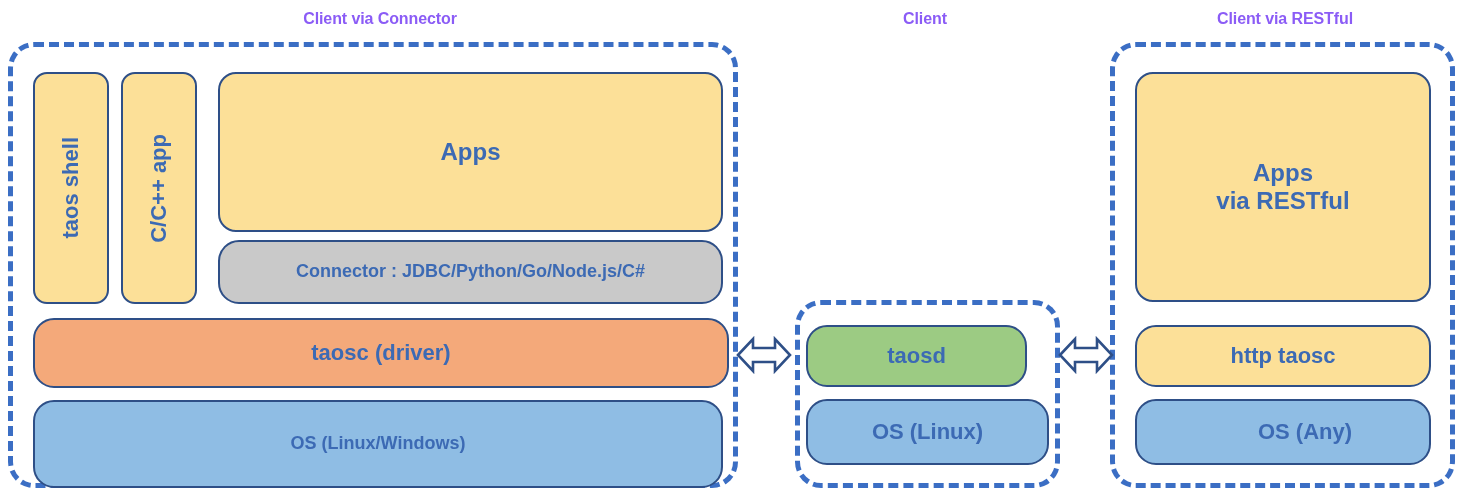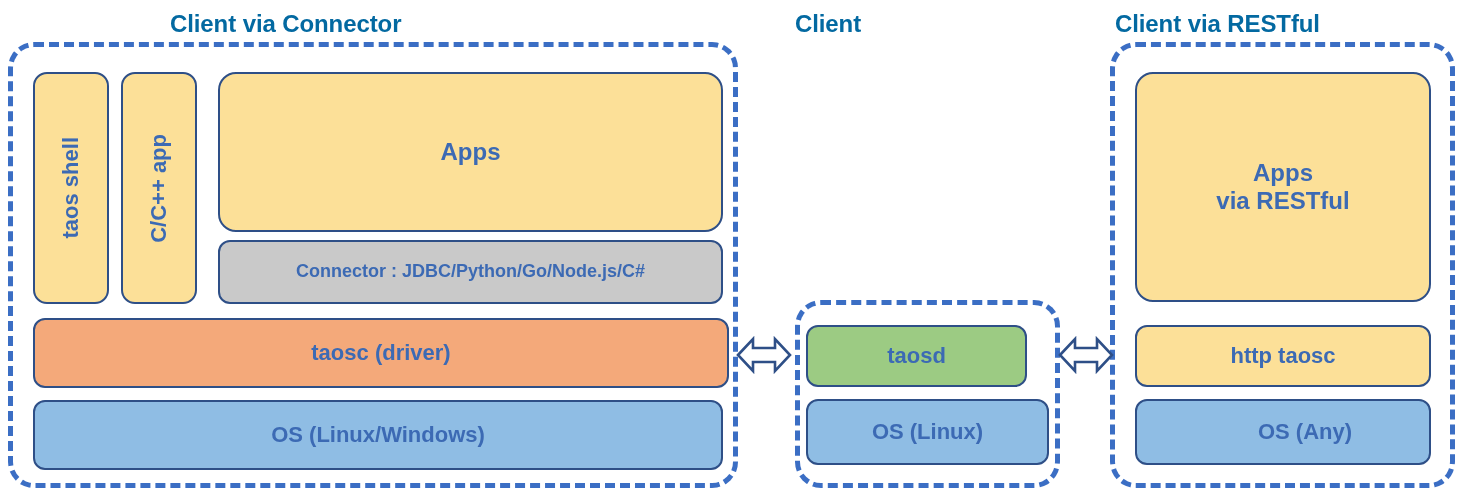--- a/index.html
+++ b/index.html
@@ -11,24 +11,24 @@
     width: 1467px;
     height: 498px;
     position: relative;
     font-family: "Liberation Sans", sans-serif;
     overflow: hidden;
   }
 
   
   .panel-title {
     position: absolute;
-    font-size: 24px;
+    font-size: 16px;
     font-weight: bold;
-    color: #0369a1;
-    text-align: left;
+    color: #8b5cf6;
+    text-align: center;
     white-space: nowrap;
     letter-spacing: -0.1px;
   }
   #title-connector { left: 170px; top: 10px; width: 420px; }
   #title-server    { left: 795px; top: 10px; width: 260px; }
   #title-restful   { left: 1115px; top: 10px; width: 340px; }
 
   
   .dashed-group {
     position: absolute;
@@ -39,21 +39,21 @@
   }
   #group-connector { left: 8px;    top: 42px;  width: 730px; height: 446px; }
   #group-server    { left: 795px;  top: 300px; width: 265px; height: 188px; }
   #group-restful   { left: 1110px; top: 42px;  width: 345px; height: 446px; }
 
   
   .node {
     position: absolute;
     box-sizing: border-box;
     border: 2px solid #2e4f87;
-    border-radius: 12px;
+    border-radius: 21px;
     color: #3c6ab4;
     font-weight: bold;
     display: flex;
     align-items: center;
     justify-content: center;
     text-align: center;
     line-height: 1.18;
     white-space: pre-line;
   }
   .fill-yellow { background: #fce098; }
@@ -66,21 +66,21 @@
     writing-mode: vertical-rl;
     transform: rotate(180deg);
   }
 
   
   #node-taos-shell  { left: 33px;  top: 72px;  width: 76px;  height: 232px; font-size: 22px; border-radius: 14px; }
   #node-cpp-app     { left: 121px; top: 72px;  width: 76px;  height: 232px; font-size: 22px; border-radius: 14px; }
   #node-apps        { left: 218px; top: 72px;  width: 505px; height: 160px; font-size: 24px; border-radius: 18px; }
   #node-connector   { left: 218px; top: 240px; width: 505px; height: 64px;  font-size: 18px; }
   #node-taosc       { left: 33px;  top: 318px; width: 696px; height: 70px;  font-size: 22px; }
-  #node-os-linwin   { left: 33px;  top: 400px; width: 690px; height: 70px;  font-size: 22px; }
+  #node-os-linwin   { left: 33px;  top: 400px; width: 690px; height: 88px;  font-size: 18px; }
 
   
   #node-taosd       { left: 806px; top: 325px; width: 221px; height: 62px; font-size: 22px; }
   #node-os-linux    { left: 806px; top: 399px; width: 243px; height: 66px; font-size: 22px; }
 
   
   #node-apps-rest   { left: 1135px; top: 72px;  width: 296px; height: 230px; font-size: 24px; border-radius: 18px; }
   #node-http-client { left: 1135px; top: 325px; width: 296px; height: 62px;  font-size: 22px; }
   #node-os-any      { left: 1135px; top: 399px; width: 296px; height: 66px;  font-size: 22px; padding-left: 44px; }
 

